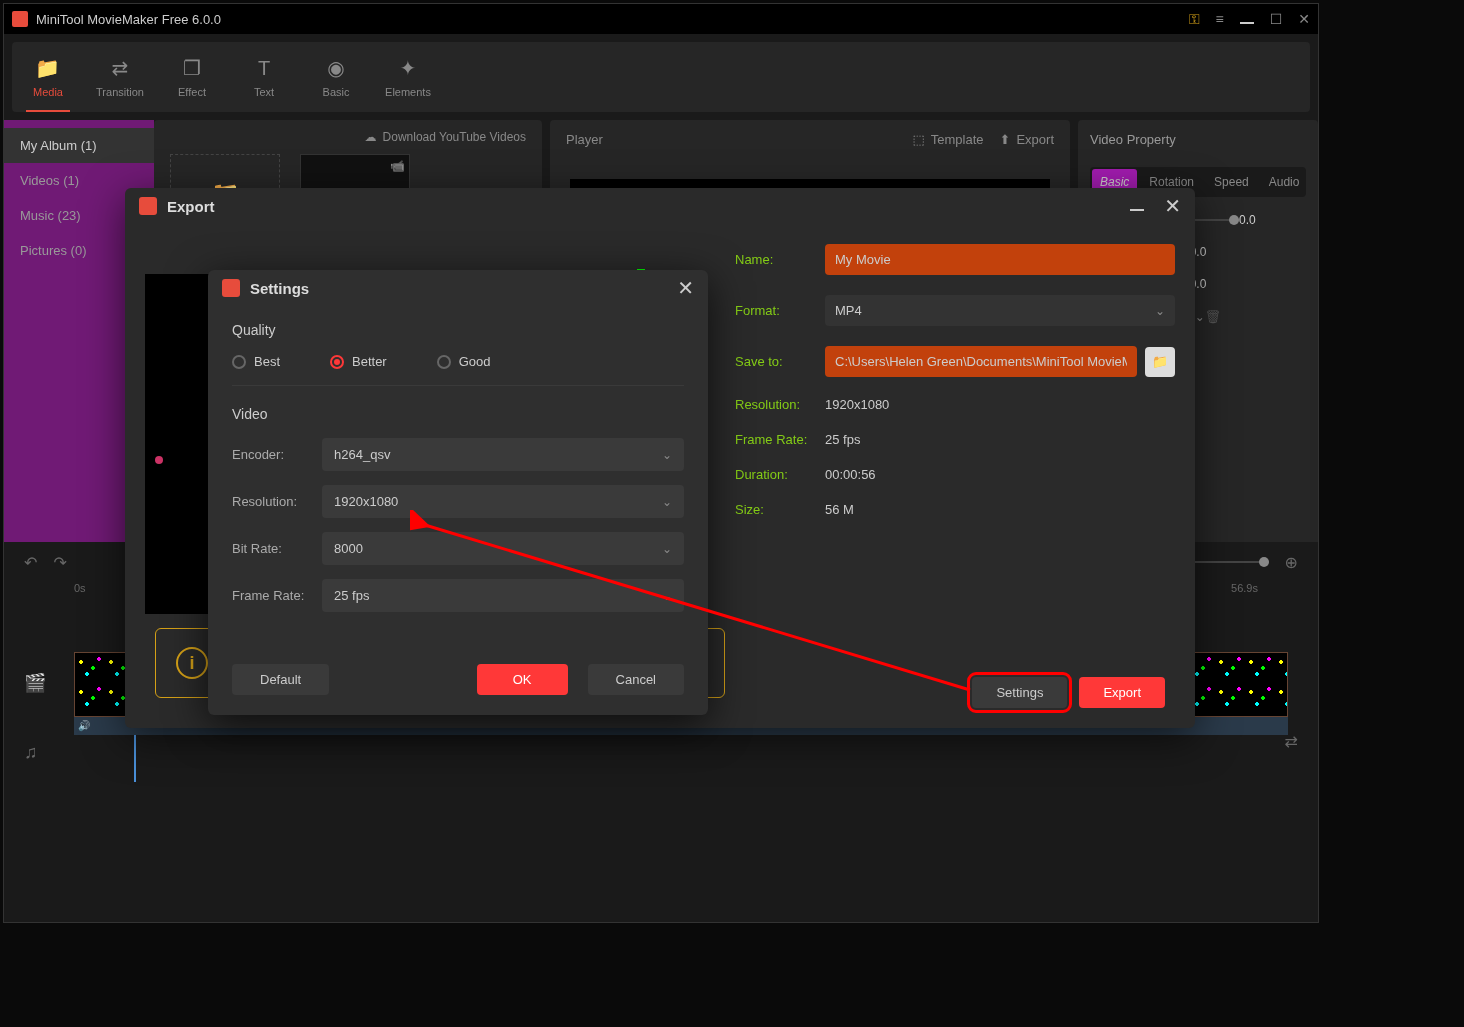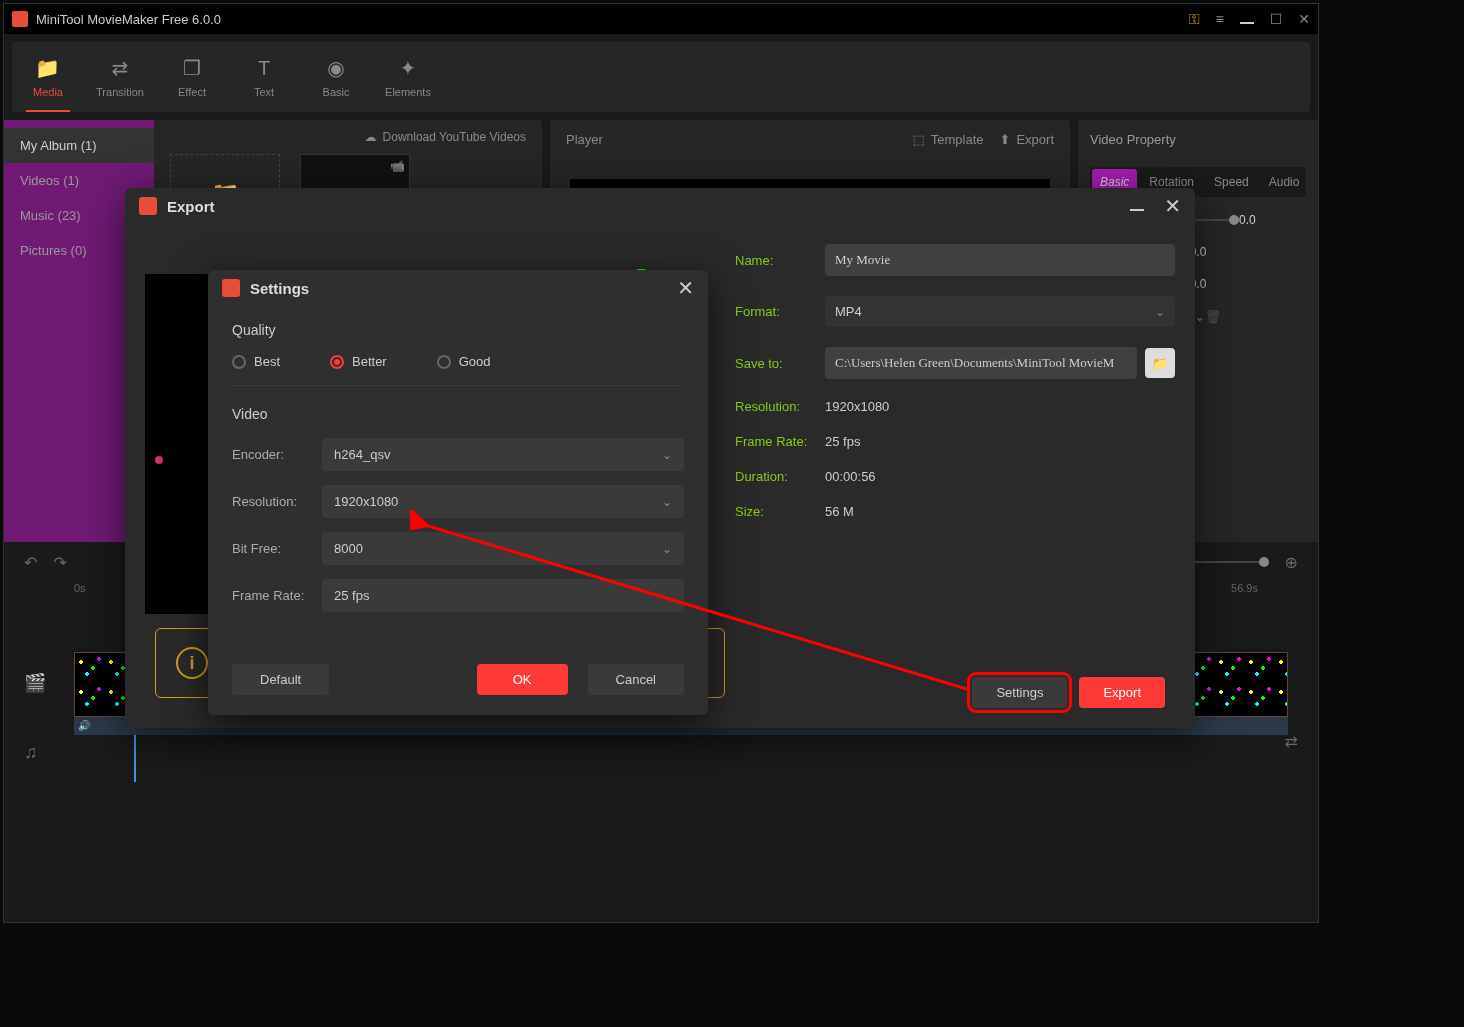--- a/index.html
+++ b/index.html
@@ -73,21 +73,21 @@
 .export-title { color: #ddd; font-weight: bold; flex: 1; font-size: 15px; }
 .export-close { color: #ccc; font-size: 20px; cursor: pointer; }
 .export-body { display: flex; padding: 20px; gap: 30px; height: calc(100% - 36px); }
 .export-preview { width: 560px; background: #000; height: 340px; margin-top: 30px; position: relative; }
 .export-right { flex: 1; }
 .export-tabs { display: flex; background: #1f1f1f; border-radius: 4px; margin-bottom: 24px; }
 .export-tab { flex: 1; text-align: center; padding: 10px; color: #999; cursor: pointer; }
 .export-tab.active { background: #3a3a3a; color: #ddd; border-radius: 4px; }
 .export-field { display: flex; align-items: center; margin-bottom: 20px; }
 .export-label { width: 90px; color: #84cc16; font-size: 13px; }
-.export-input { flex: 1; background: #404040; border: none; color: #ccc; padding: 8px 10px; border-radius: 4px; font-size: 13px; font-family: Liberation Serif, serif; }
+.export-input { flex: 1; background: #c2410c; border: none; color: #ccc; padding: 8px 10px; border-radius: 4px; font-size: 13px; }
 .export-value { color: #ccc; font-size: 13px; }
 .export-select { flex: 1; background: #333; color: #ccc; padding: 8px 10px; border-radius: 4px; display: flex; justify-content: space-between; align-items: center; }
 .export-browse { width: 30px; height: 30px; background: #ddd; border-radius: 4px; margin-left: 8px; display: flex; align-items: center; justify-content: center; color: #333; }
 .export-buttons { display: flex; gap: 12px; justify-content: flex-end; position: absolute; bottom: 20px; right: 30px; }
 .btn { padding: 8px 24px; border: none; border-radius: 4px; cursor: pointer; font-size: 13px; }
 .btn-settings { background: #3a3a3a; color: #ccc; outline: 3px solid #ff0000; outline-offset: 2px; }
 .btn-export { background: #ff3838; color: #fff; }
 
 
 .settings-dialog { position: absolute; top: 270px; left: 208px; width: 500px; height: 445px; background: #2f2f2f; border-radius: 6px; z-index: 200; box-shadow: 0 10px 40px rgba(0,0,0,0.7); }
@@ -344,21 +344,21 @@
         </div>
     </div>
     <div class="settings-field">
       <div class="settings-label">Resolution:</div>
       <div class="settings-select">
           <span>1920x1080</span>
           <span class="chevron">⌄</span>
         </div>
     </div>
     <div class="settings-field">
-      <div class="settings-label">Bit Free:</div>
+      <div class="settings-label">Bit Rate:</div>
       <div class="settings-select">
           <span>8000</span>
           <span class="chevron">⌄</span>
         </div>
     </div>
     <div class="settings-field">
       <div class="settings-label">Frame Rate:</div>
       <div class="settings-select">
           <span>25 fps</span>
           <span class="chevron">⌄</span>

